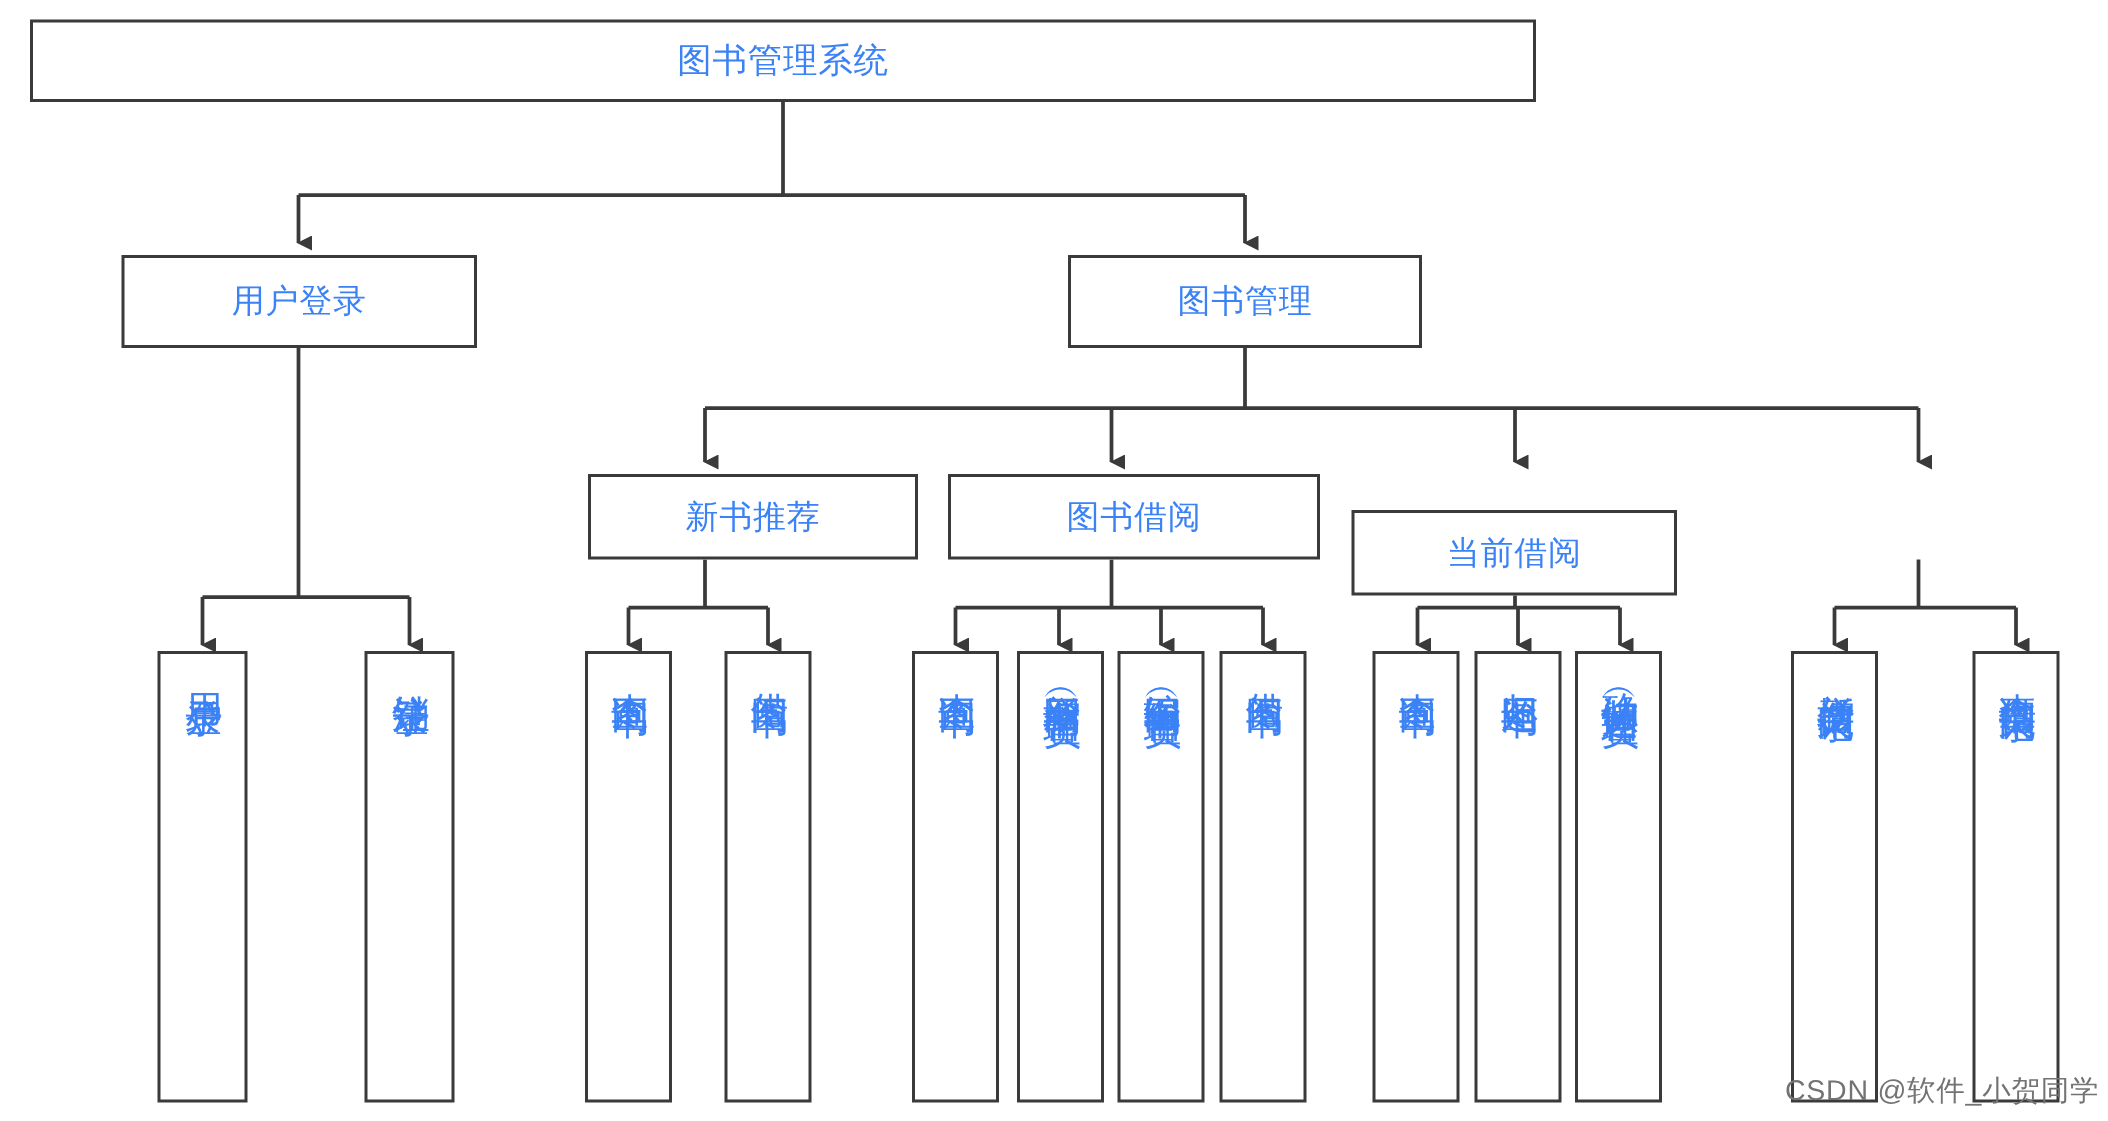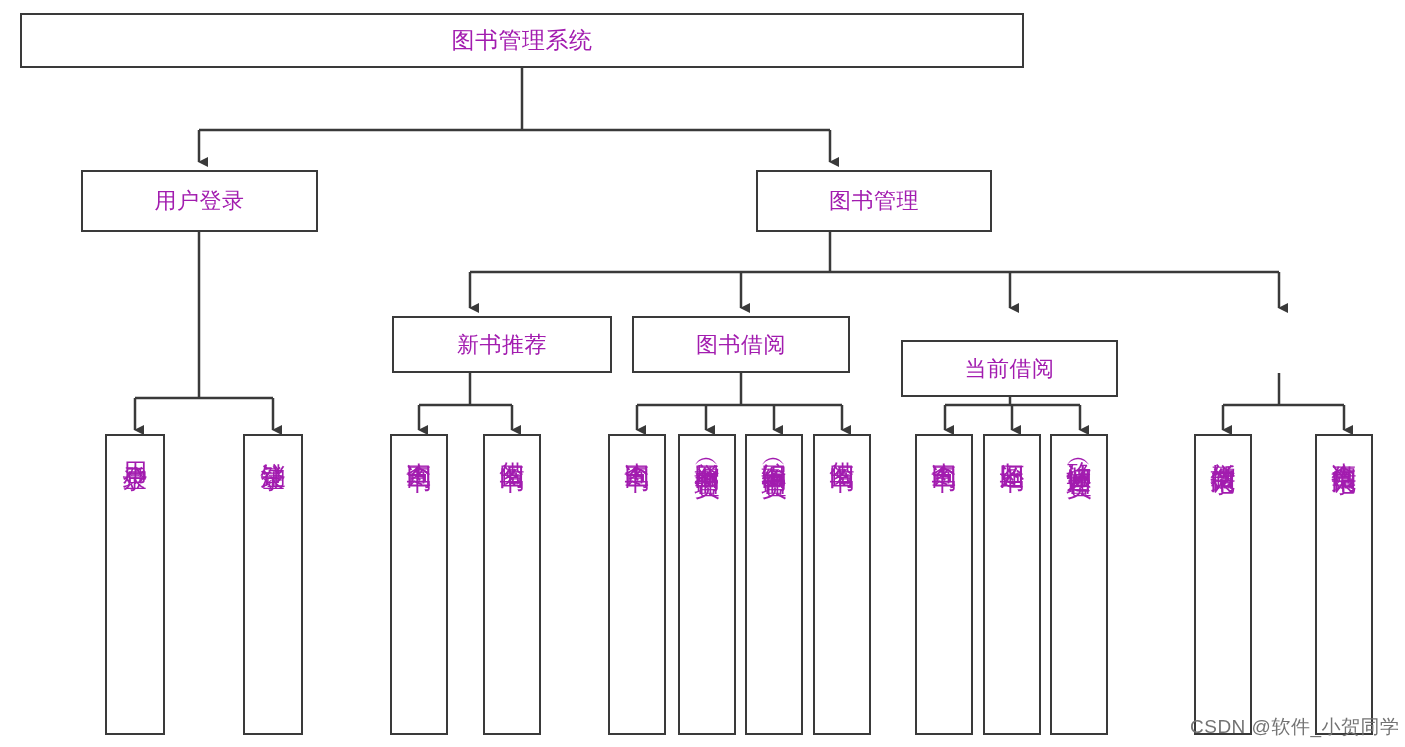--- a/index.html
+++ b/index.html
@@ -26,21 +26,21 @@
     pointer-events: none;
   }
   .node {
     position: absolute;
     box-sizing: border-box;
     background: #ffffff;
     border: 2px solid #3a3a3a;
     display: flex;
     align-items: center;
     justify-content: center;
-    color: #a21caf;
+    color: #3b82f6;
     z-index: 2;
   }
   .node .lbl {
     display: block;
     text-align: center;
     line-height: 1.08;
     letter-spacing: 0.5px;
   }
   .node.horiz .lbl {
     writing-mode: horizontal-tb;
@@ -126,28 +126,28 @@
     </g>
   </svg>
 
   <div class="node horiz" id="root-node" style="left:20px; top:13px; width:1004px; height:55px;">
     <span class="lbl">图书管理系统</span>
   </div>
 
   <div class="node horiz" style="left:81px; top:170px; width:237px; height:62px;">
     <span class="lbl">用户登录</span>
   </div>
-  <div class="node horiz" style="left:712px; top:170px; width:236px; height:62px;margin-left:44px;">
+  <div class="node horiz" style="left:712px; top:170px; width:236px; height:62px;">
     <span class="lbl">图书管理</span>
   </div>
 
   <div class="node horiz" style="left:360px; top:316px; width:220px; height:57px;margin-left:32px;">
     <span class="lbl">新书推荐</span>
   </div>
-  <div class="node horiz" style="left:632px; top:316px; width:218px; height:57px;">
+  <div class="node horiz" style="left:632px; top:316px; width:248px; height:57px;">
     <span class="lbl">图书借阅</span>
   </div>
   <div class="node horiz" style="left:901px; top:316px; width:217px; height:57px;margin-top:24px;">
     <span class="lbl">当前借阅</span>
   </div>
 
   <div class="node vert" style="left:105px; top:434px; width:60px; height:301px;">
     <span class="lbl">用户登录</span>
   </div>
   <div class="node vert" style="left:243px; top:434px; width:60px; height:301px;">

